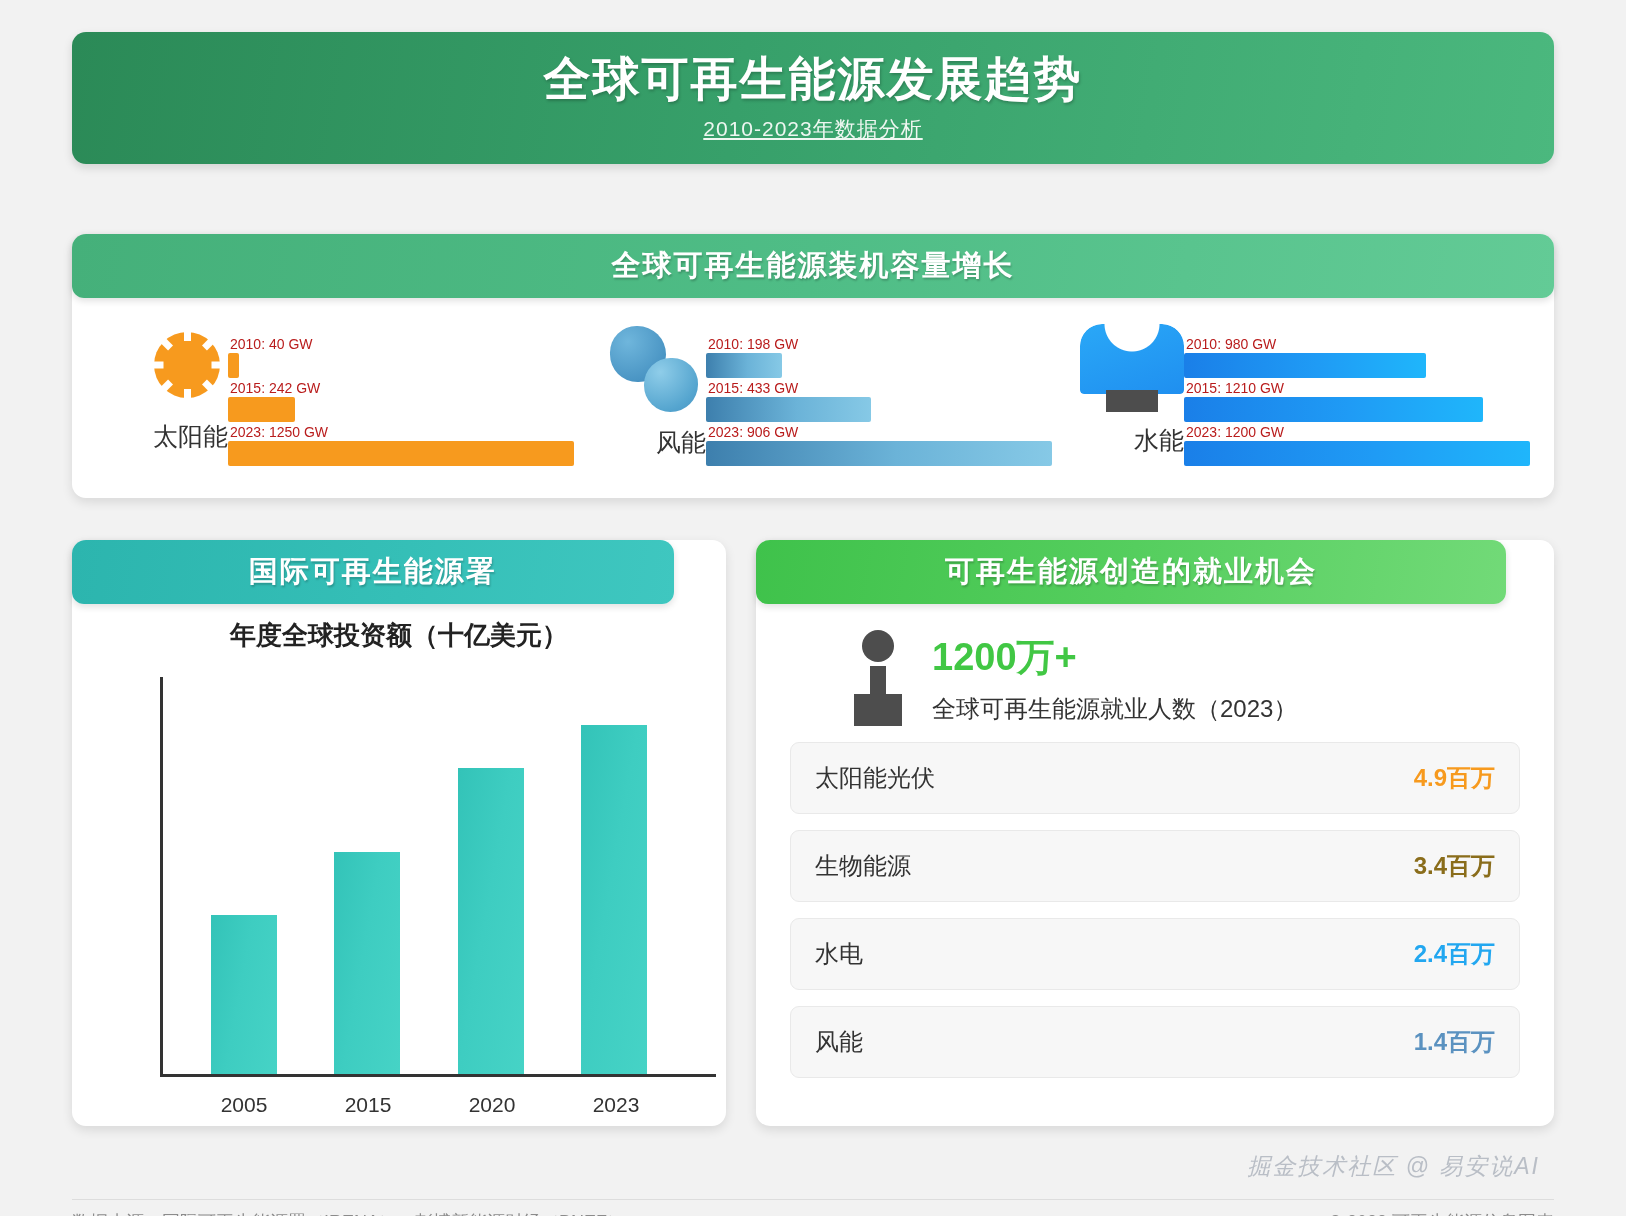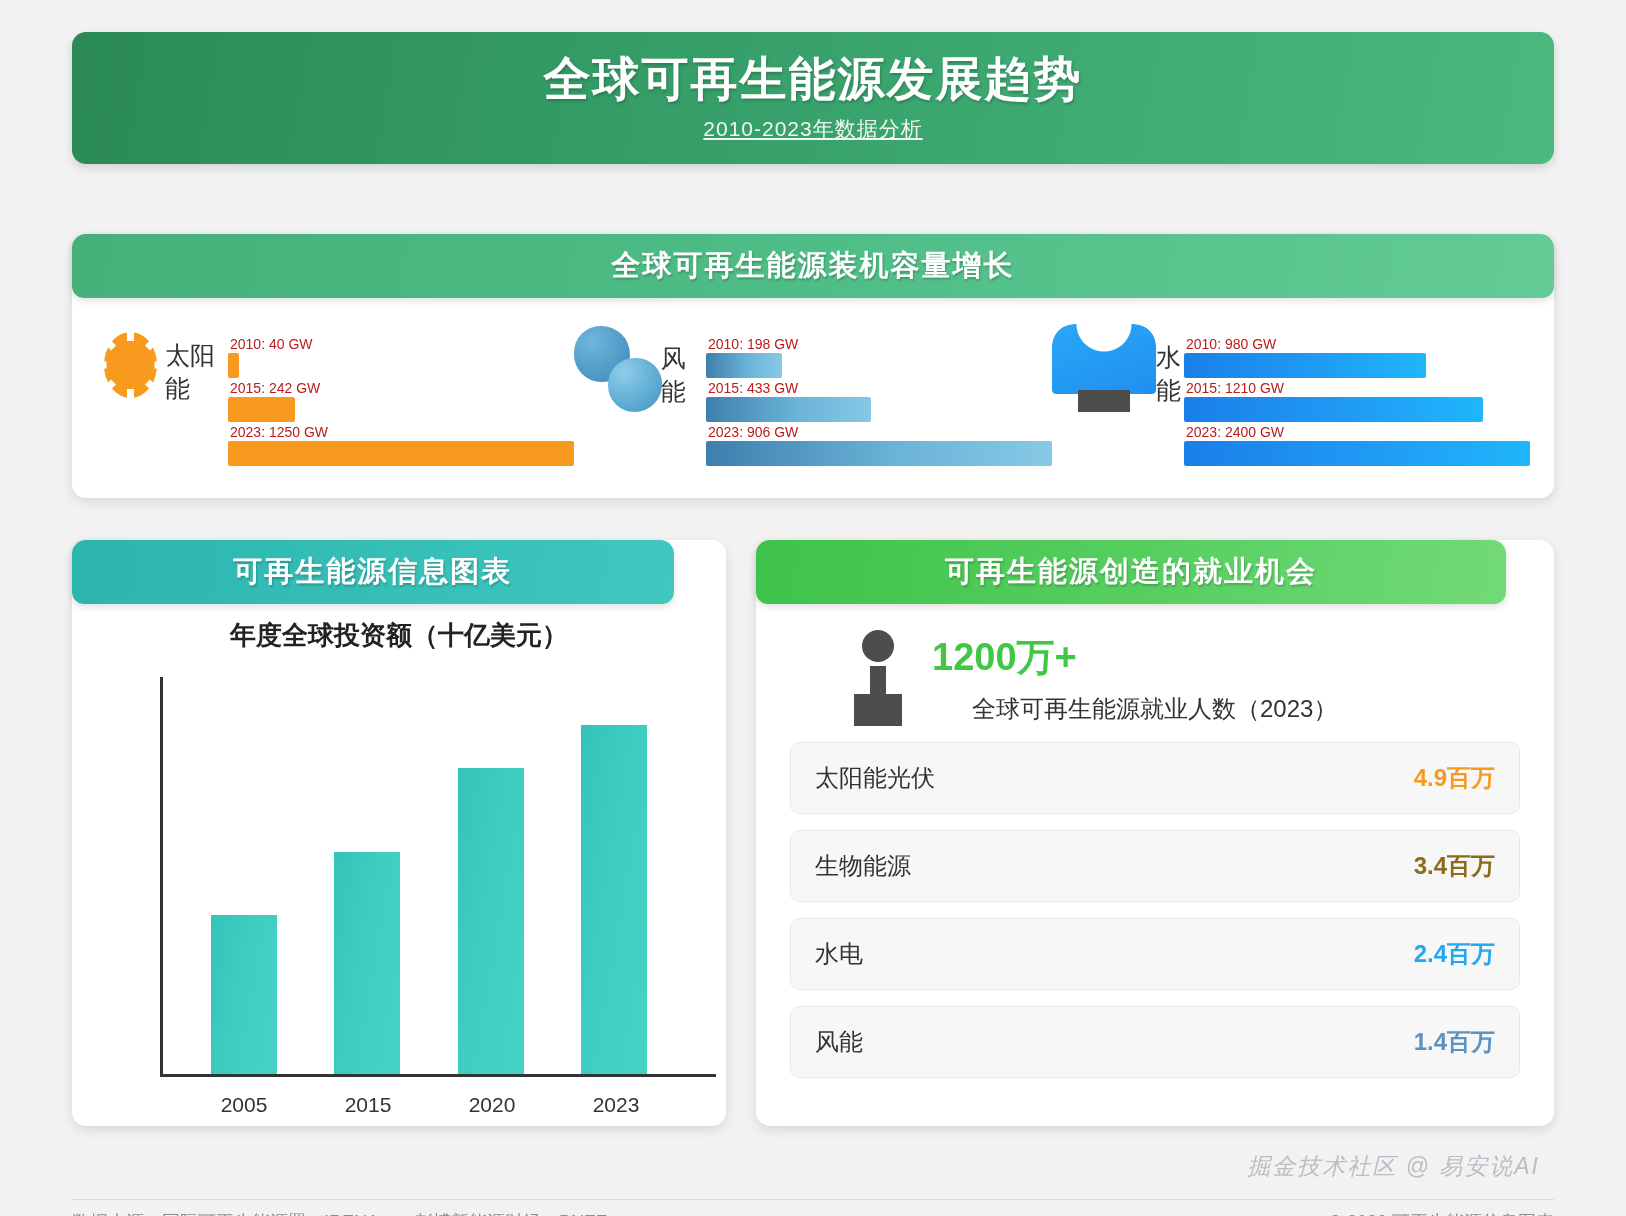--- a/index.html
+++ b/index.html
@@ -43,21 +43,21 @@
     box-shadow: 0 3px 7px rgba(0,0,0,.12);
   }
   .head-green   { background: linear-gradient(100deg,#45b07a 0%,#4fbd86 50%,#63cb96 100%); }
   .head-teal    { background: linear-gradient(100deg,#2cb5ae 0%,#35bfb7 55%,#3fc7c0 100%); }
   .head-bright  { background: linear-gradient(100deg,#3fc24b 0%,#55ce5e 50%,#72da78 100%); }
 
   
   .capacity { margin-top: 70px; height: 264px; }
   .cap-body { display: flex; padding: 26px 24px 0 24px; height: 200px; }
   .cap-group { display: flex; flex: 1; align-items: flex-start; }
-  .cap-icon-wrap { width: 132px; flex: none; display: flex; flex-direction: row; align-items: center; }
+  .cap-icon-wrap { width: 132px; flex: none; display: flex; flex-direction: column; align-items: flex-end; }
   .cap-label { font-size: 25px; color: #333; margin-top: 14px; }
   .cap-bars { flex: 1; position: relative; padding-top: 12px; }
   .bar-row { position: relative; height: 44px; }
   .bar { height: 25px; border-radius: 2px; position: absolute; top: 17px; left: 0; }
   .bar-text {
     position: absolute; top: 0; left: 2px;
     font-size: 14px; color: #b91c1c; white-space: nowrap; z-index: 3; text-align: right;
   }
   .bar-solar { background: #f79a1e; }
   .bar-wind  { background: linear-gradient(90deg,#3d7fad 0%,#6bb3d8 55%,#86c9e6 100%); }
@@ -100,21 +100,21 @@
   .xlabels { display: flex; justify-content: space-around; margin: 16px 48px 0 110px; }
   .xlabels span { font-size: 21px; color: #333; width: 66px; text-align: center; }
 
   .jobs-body { padding: 26px 34px 0 34px; }
   .highlight { display: flex; align-items: center; gap: 26px; padding-left: 60px; }
   .person { position: relative; width: 56px; height: 96px; flex: none; }
   .person .head { position: absolute; left: 12px; top: 0; width: 32px; height: 32px; border-radius: 50%; background: #4d4d4d; }
   .person .torso { position: absolute; left: 20px; top: 36px; width: 16px; height: 34px; background: #4d4d4d; }
   .person .body { position: absolute; left: 4px; top: 64px; width: 48px; height: 32px; background: #4d4d4d; }
   .big-num { color: #41c744; font-size: 38px; font-weight: bold; }
-  .hl-sub { font-size: 24px; color: #333; margin-top: 10px; margin-left: 40px; }
+  .hl-sub { font-size: 24px; color: #333; margin-top: 10px; }
   .job-row {
     display: flex; align-items: center; justify-content: space-between;
     height: 72px; margin-top: 16px; padding: 0 24px;
     background: #f7f7f7; border: 1px solid #e9e9e9; border-radius: 9px;
   }
   .job-name { font-size: 24px; color: #333; }
   .job-val { font-size: 24px; font-weight: bold; }
 
   
   .footer { position: absolute; left: 72px; right: 72px; bottom: 14px; border-top: 1px solid #ddd; padding-top: 10px;
@@ -200,32 +200,32 @@
           <div class="bar-row">
               <div class="bar bar-hydro" style="width:70%"></div>
             <span class="bar-text">2010: 980 GW</span>
             </div>
           <div class="bar-row">
               <div class="bar bar-hydro" style="width:86.4%"></div>
             <span class="bar-text">2015: 1210 GW</span>
             </div>
           <div class="bar-row">
               <div class="bar bar-hydro" style="width:100%"></div>
-            <span class="bar-text">2023: 2400 GW</span>
+            <span class="bar-text">2023: 1200 GW</span>
             </div>
         </div>
       </div>
 
     </div>
   </div>
 
   <div class="bottom">
 
     <div class="card invest">
-      <div class="card-head head-teal" style="width:92%">可再生能源信息图表</div>
+      <div class="card-head head-teal" style="width:92%">国际可再生能源署</div>
       <div class="chart-title">年度全球投资额（十亿美元）</div>
       <div class="plot">
         <div class="axis-y"></div>
         <div class="axis-x"></div>
         <div class="bars-area">
           <div class="vbar" style="height:40%"></div>
           <div class="vbar" style="height:56%"></div>
           <div class="vbar" style="height:77%"></div>
           <div class="vbar" style="height:88%"></div>
         </div>

